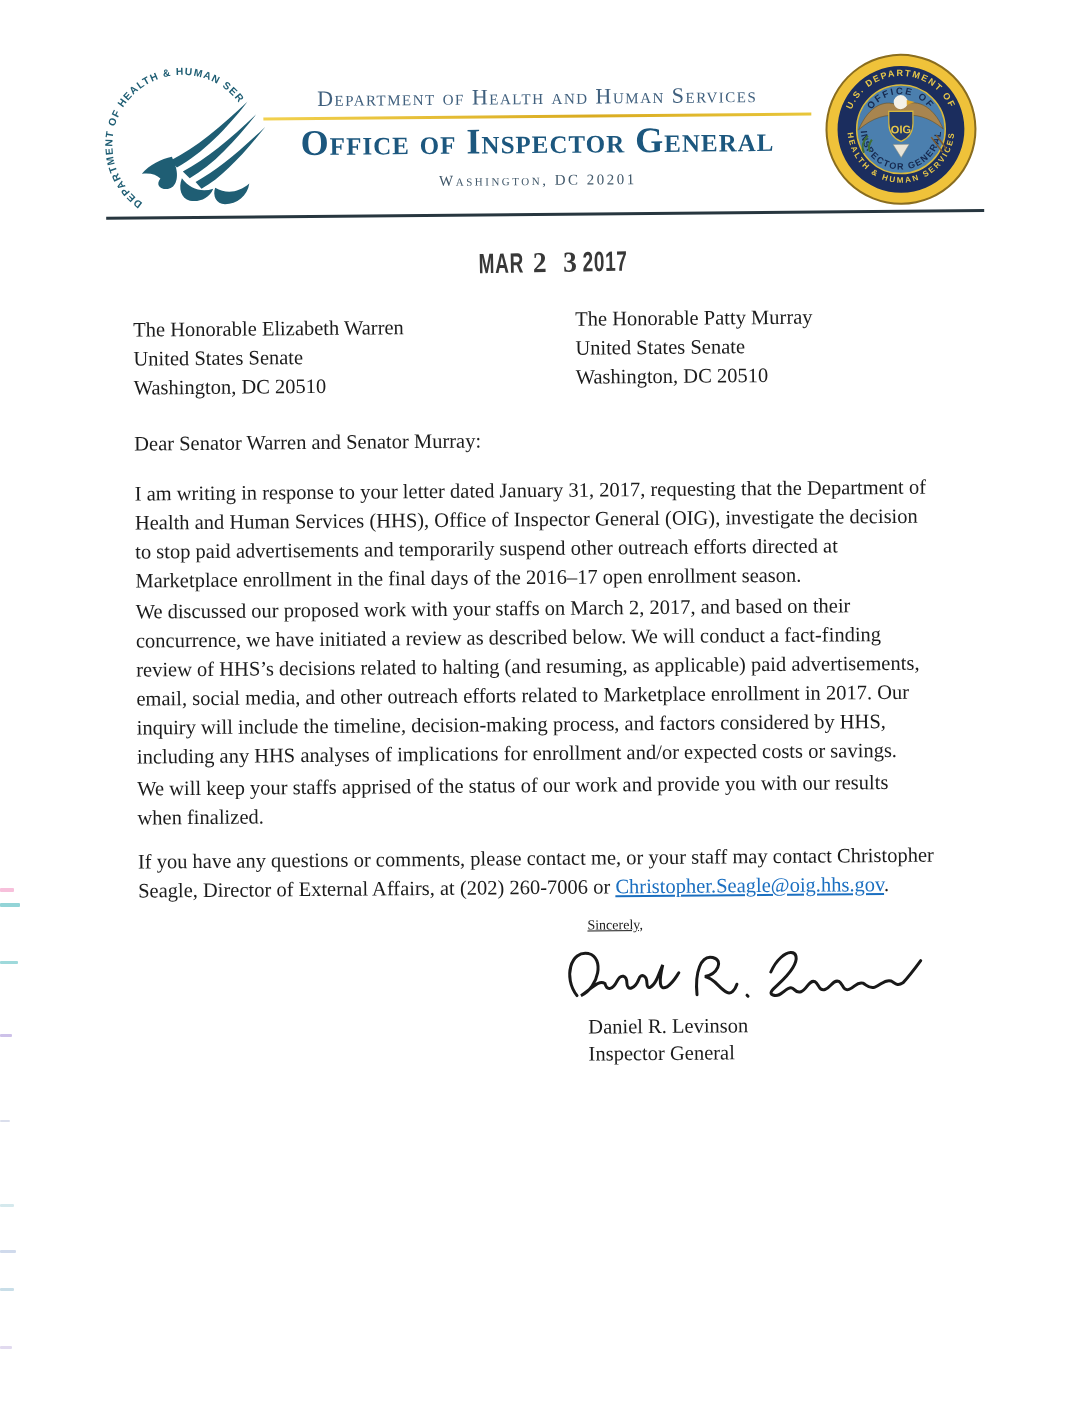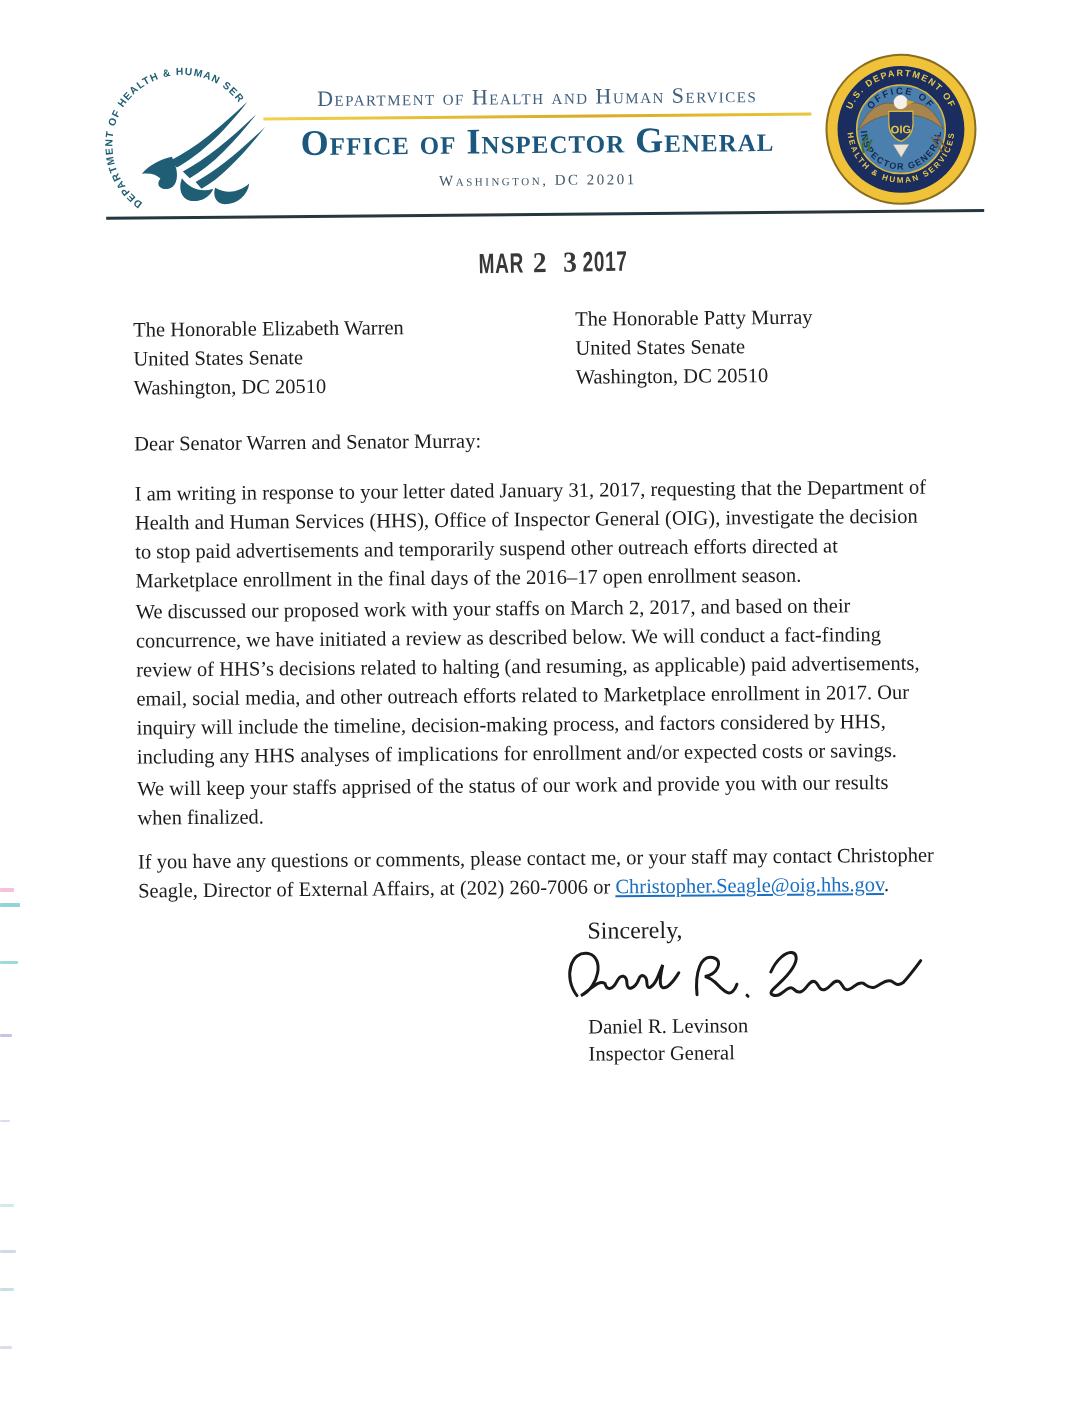--- a/index.html
+++ b/index.html
@@ -28,21 +28,21 @@
   
   .addr { position:absolute; font-size:20.5px; line-height:29px; }
   .addr.left  { left:136px; top:312px; }
   .addr.right { left:578px; top:305px; }
   .salutation { position:absolute; left:136px; top:429px; font-size:20.5px; }
   .para { position:absolute; left:136px; width:856px; font-size:20.5px; line-height:29px; }
   .p1 { top:476px; } .p2 { top:594px; } .p3 { top:771px; } .p4 { top:844px; }
   .link { color:#1b6fc0; text-decoration:underline; cursor:pointer; }
 
   
-  .sincerely { position:absolute; left:585px; top:918px; font-size:24px; }
+  .sincerely { position:absolute; left:585px; top:918px; font-size:14px;text-decoration:underline; }
   .sig       { position:absolute; left:552px; top:934px; }
   .signame   { position:absolute; left:585px; top:1016px; font-size:20.5px; }
   .sigtitle  { position:absolute; left:585px; top:1043px; font-size:20.5px; }
 
   
   .art { position:absolute; border-radius:1px; }
   .a1 { left:0; top:888px;  width:14px; height:4px; background:rgba(240,140,190,.55); }
   .a2 { left:0; top:903px;  width:20px; height:4px; background:rgba(40,170,175,.50); }
   .a3 { left:0; top:961px;  width:18px; height:3px; background:rgba(40,170,175,.45); }
   .a4 { left:0; top:1034px; width:12px; height:3px; background:rgba(130,100,200,.40); }

